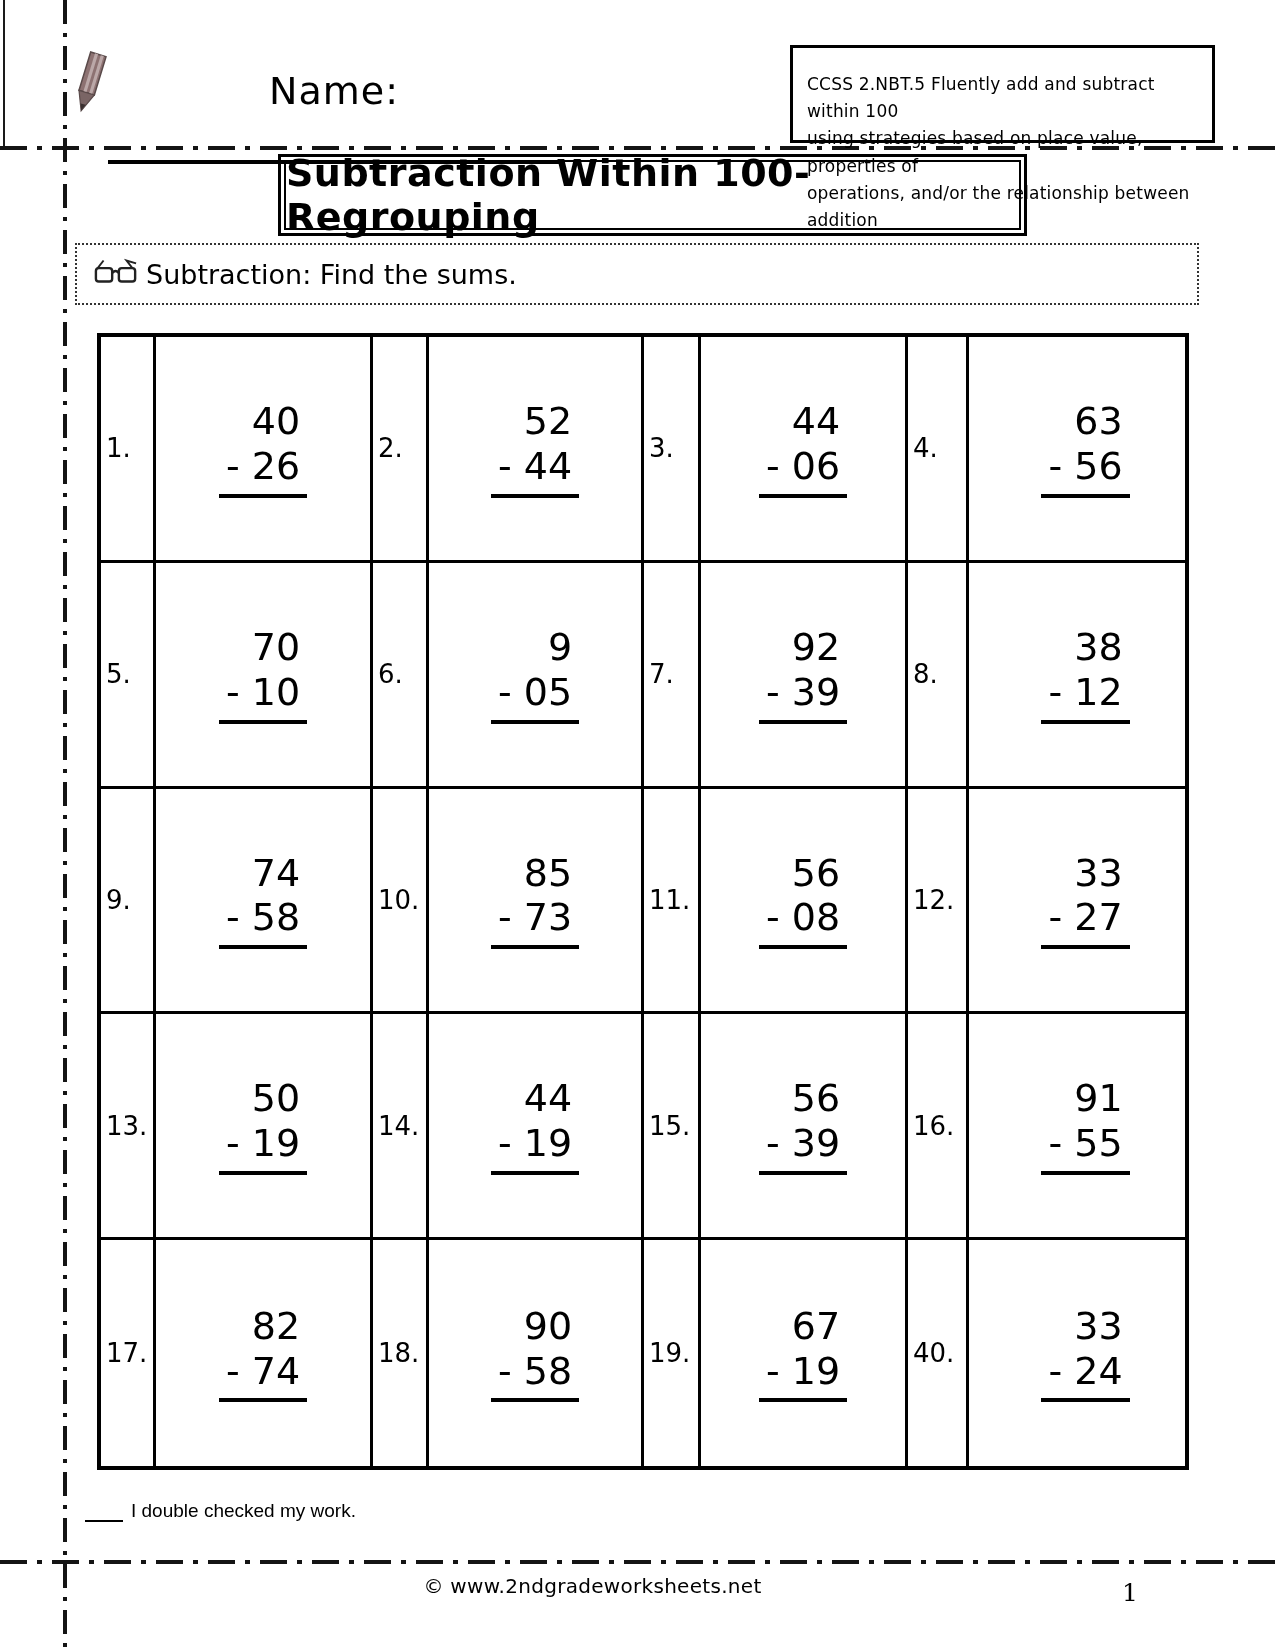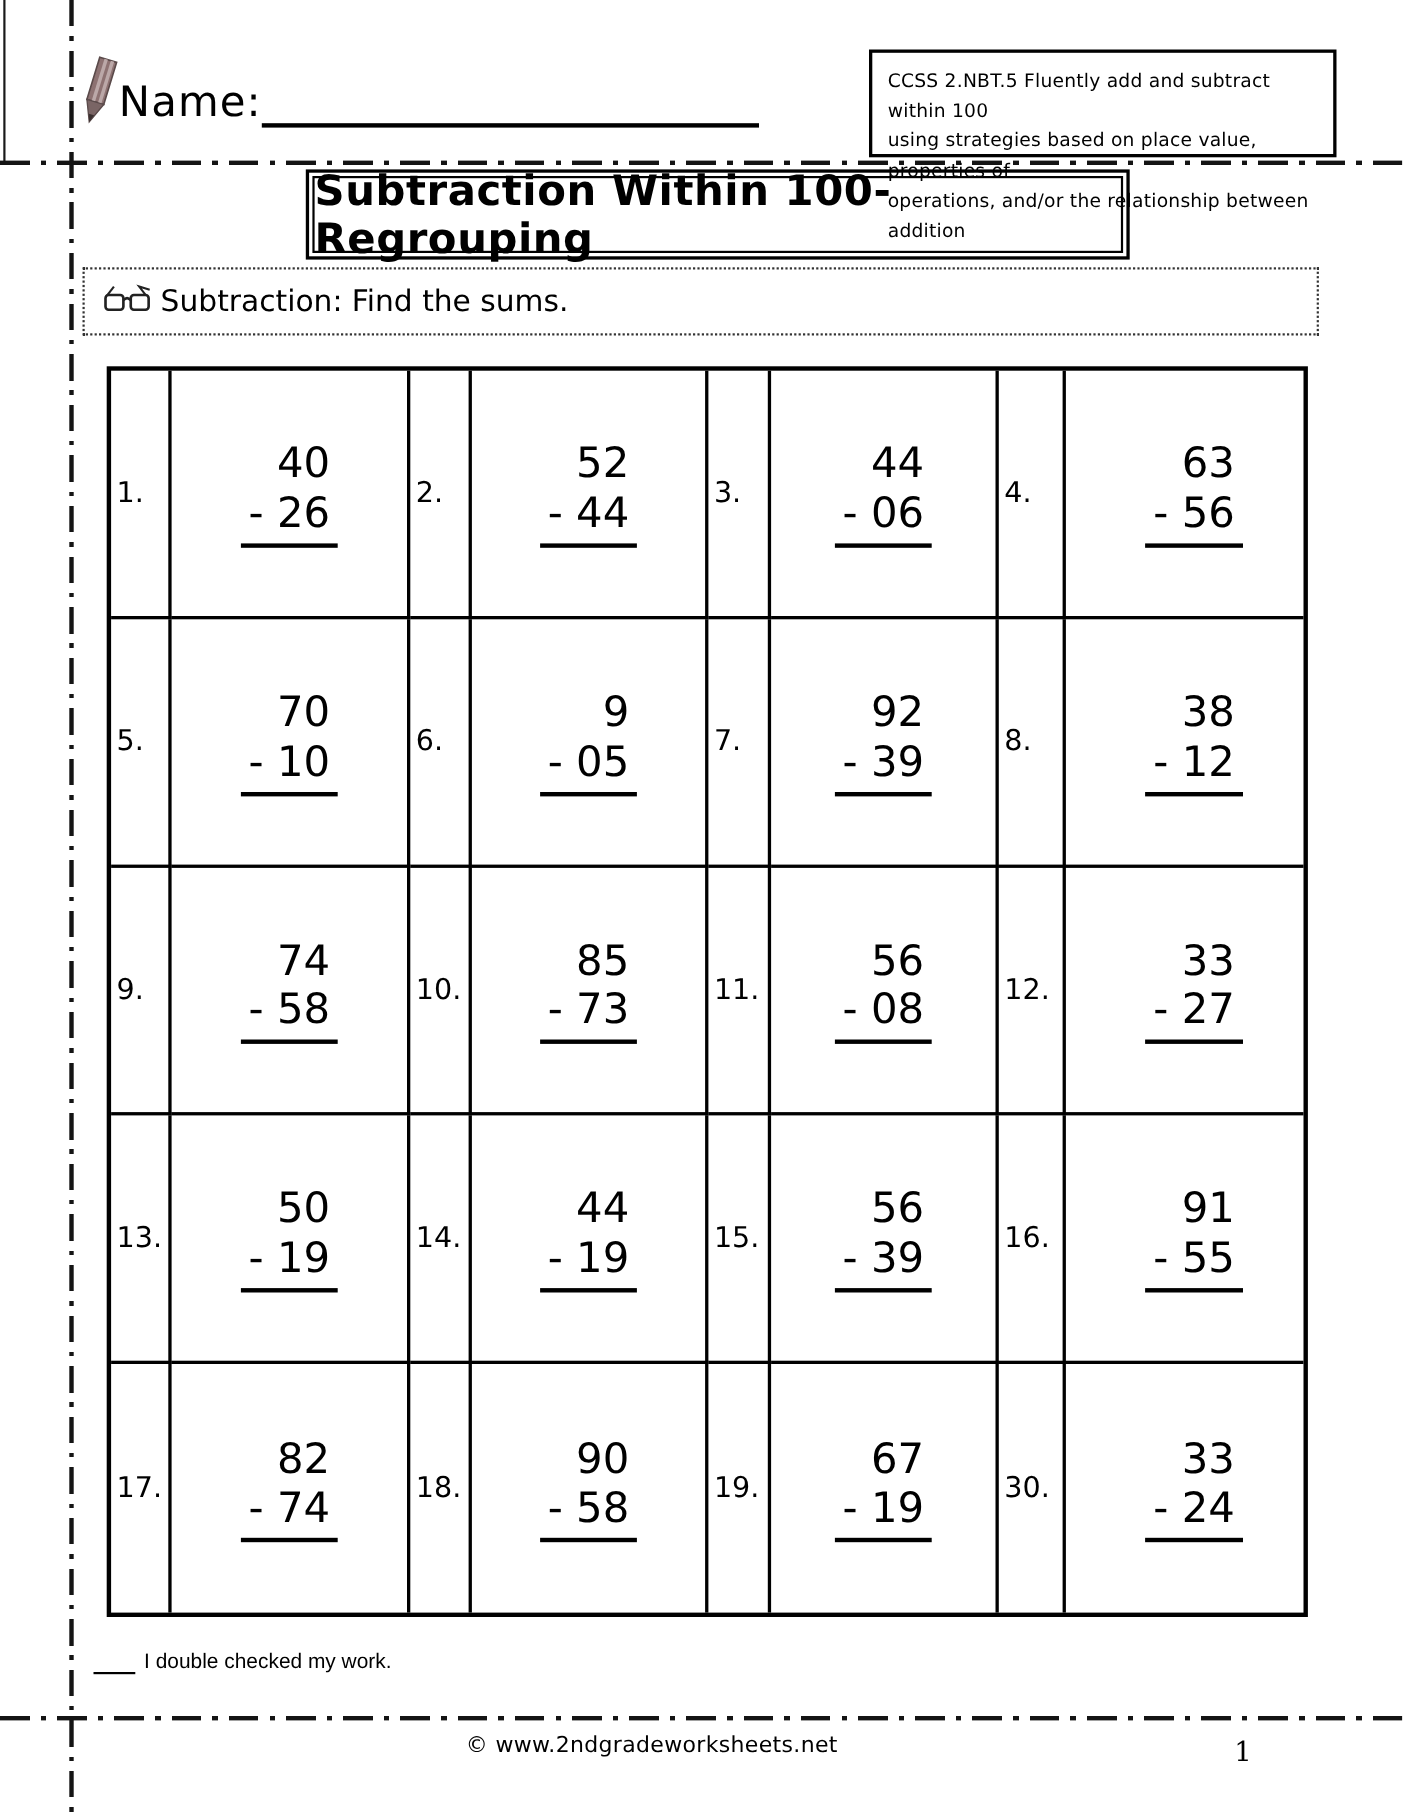--- a/index.html
+++ b/index.html
@@ -14,29 +14,29 @@
     background:repeating-linear-gradient(180deg,#141414 0 24px,transparent 24px 33px,#141414 33px 37px,transparent 37px 46px);
   }
   .dashdot-h {
     position:absolute; left:0; width:1275px; height:4px;
     background:repeating-linear-gradient(90deg,#141414 0 27px,transparent 27px 37px,#141414 37px 42px,transparent 42px 52px);
   }
   .dashdot-h.top { top:146px; }
   .dashdot-h.bottom { top:1560px; }
 
   
-  .name-row { position:absolute; left:108px; top:68px; display:flex; align-items:flex-end; }
+  .name-row { position:absolute; left:108px; top:68px; display:flex; align-items:center;flex-direction:column; }
   .name-label { font-size:38px; line-height:1.25; letter-spacing:1px; }
   .name-line { width:452px; height:44px; border-bottom:4px solid #000; }
   .pencil-wrap { position:absolute; left:68px; top:48px; width:42px; height:74px; }
 
   
   .ccss-box {
     position:absolute; left:790px; top:45px; width:425px; height:98px;
-    border:3px solid #000; box-sizing:border-box; padding:13px 6px 0 14px;
+    border:3px solid #000; box-sizing:border-box; padding:23px 6px 0 14px;
     font-size:17px; line-height:1.6; letter-spacing:0.2px;
   }
 
   
   .title-box {
     position:absolute; left:278px; top:154px; width:749px; height:82px;
     border:3.5px solid #000; box-sizing:border-box;padding-left:29px;
   }
   .title-inner {
     position:absolute; inset:3px; border:2px solid #000;
@@ -255,21 +255,21 @@
           <div class="subtrahend">- 58</div>
         </div>
       </div>
       <div class="num-cell">19.</div>
       <div class="prob-cell">
         <div class="prob">
           <div class="minuend">67</div>
           <div class="subtrahend">- 19</div>
         </div>
       </div>
-      <div class="num-cell">30.</div>
+      <div class="num-cell">40.</div>
       <div class="prob-cell">
         <div class="prob">
           <div class="minuend">33</div>
           <div class="subtrahend">- 24</div>
         </div>
       </div>
     </div>
 
   <div class="check-row">
     <span class="check-blank"></span>

